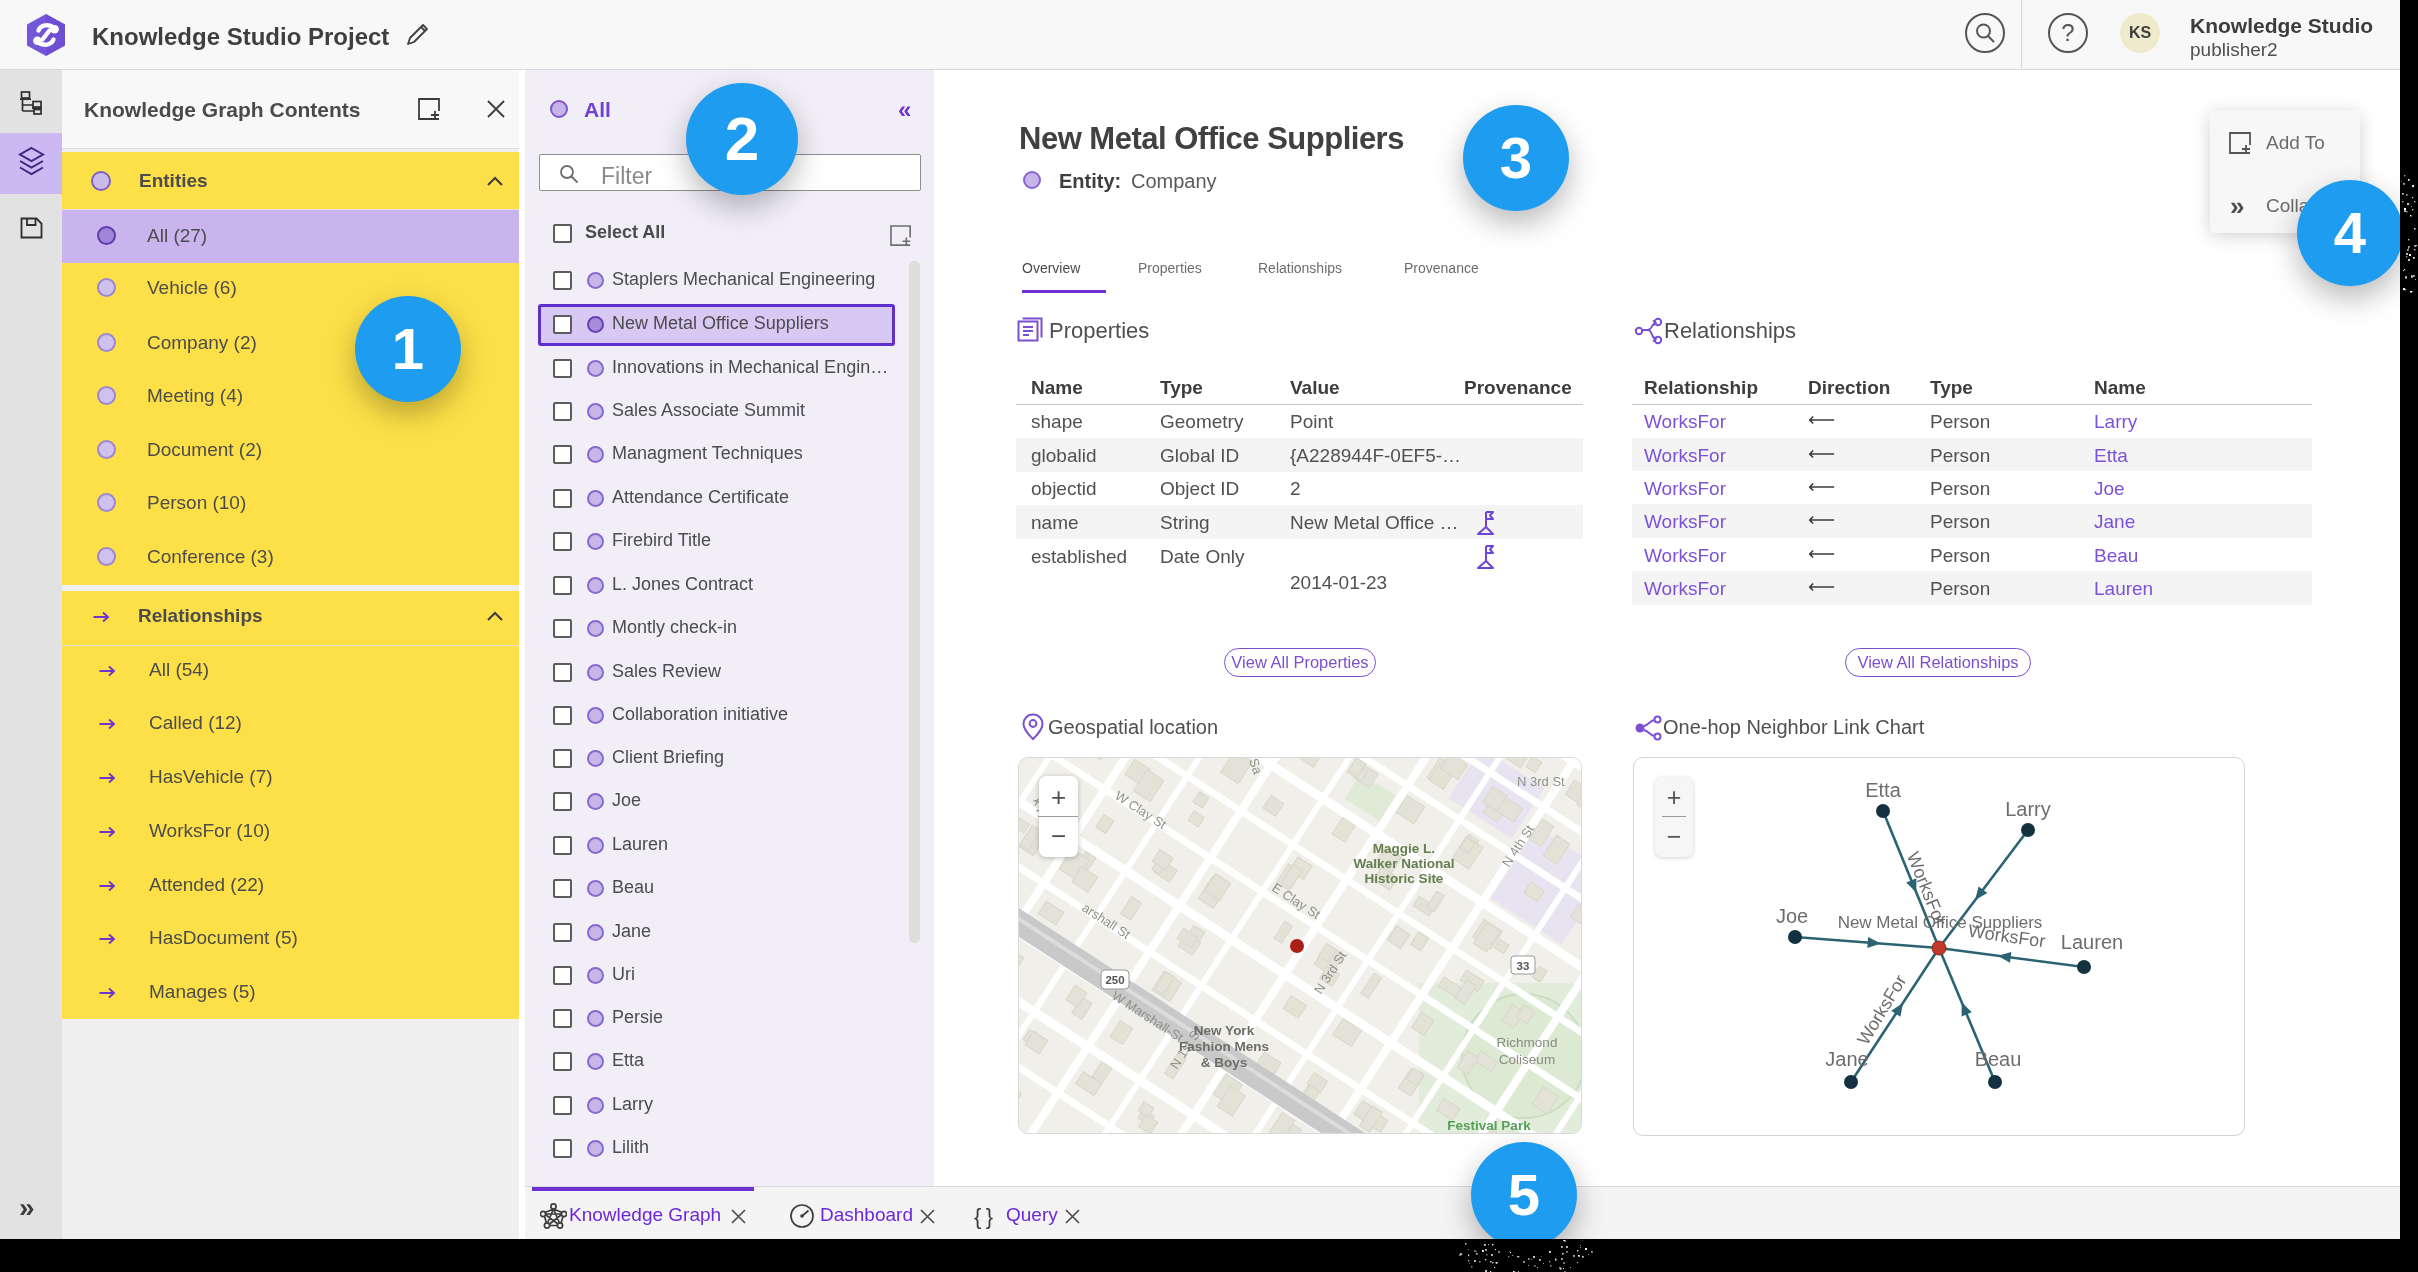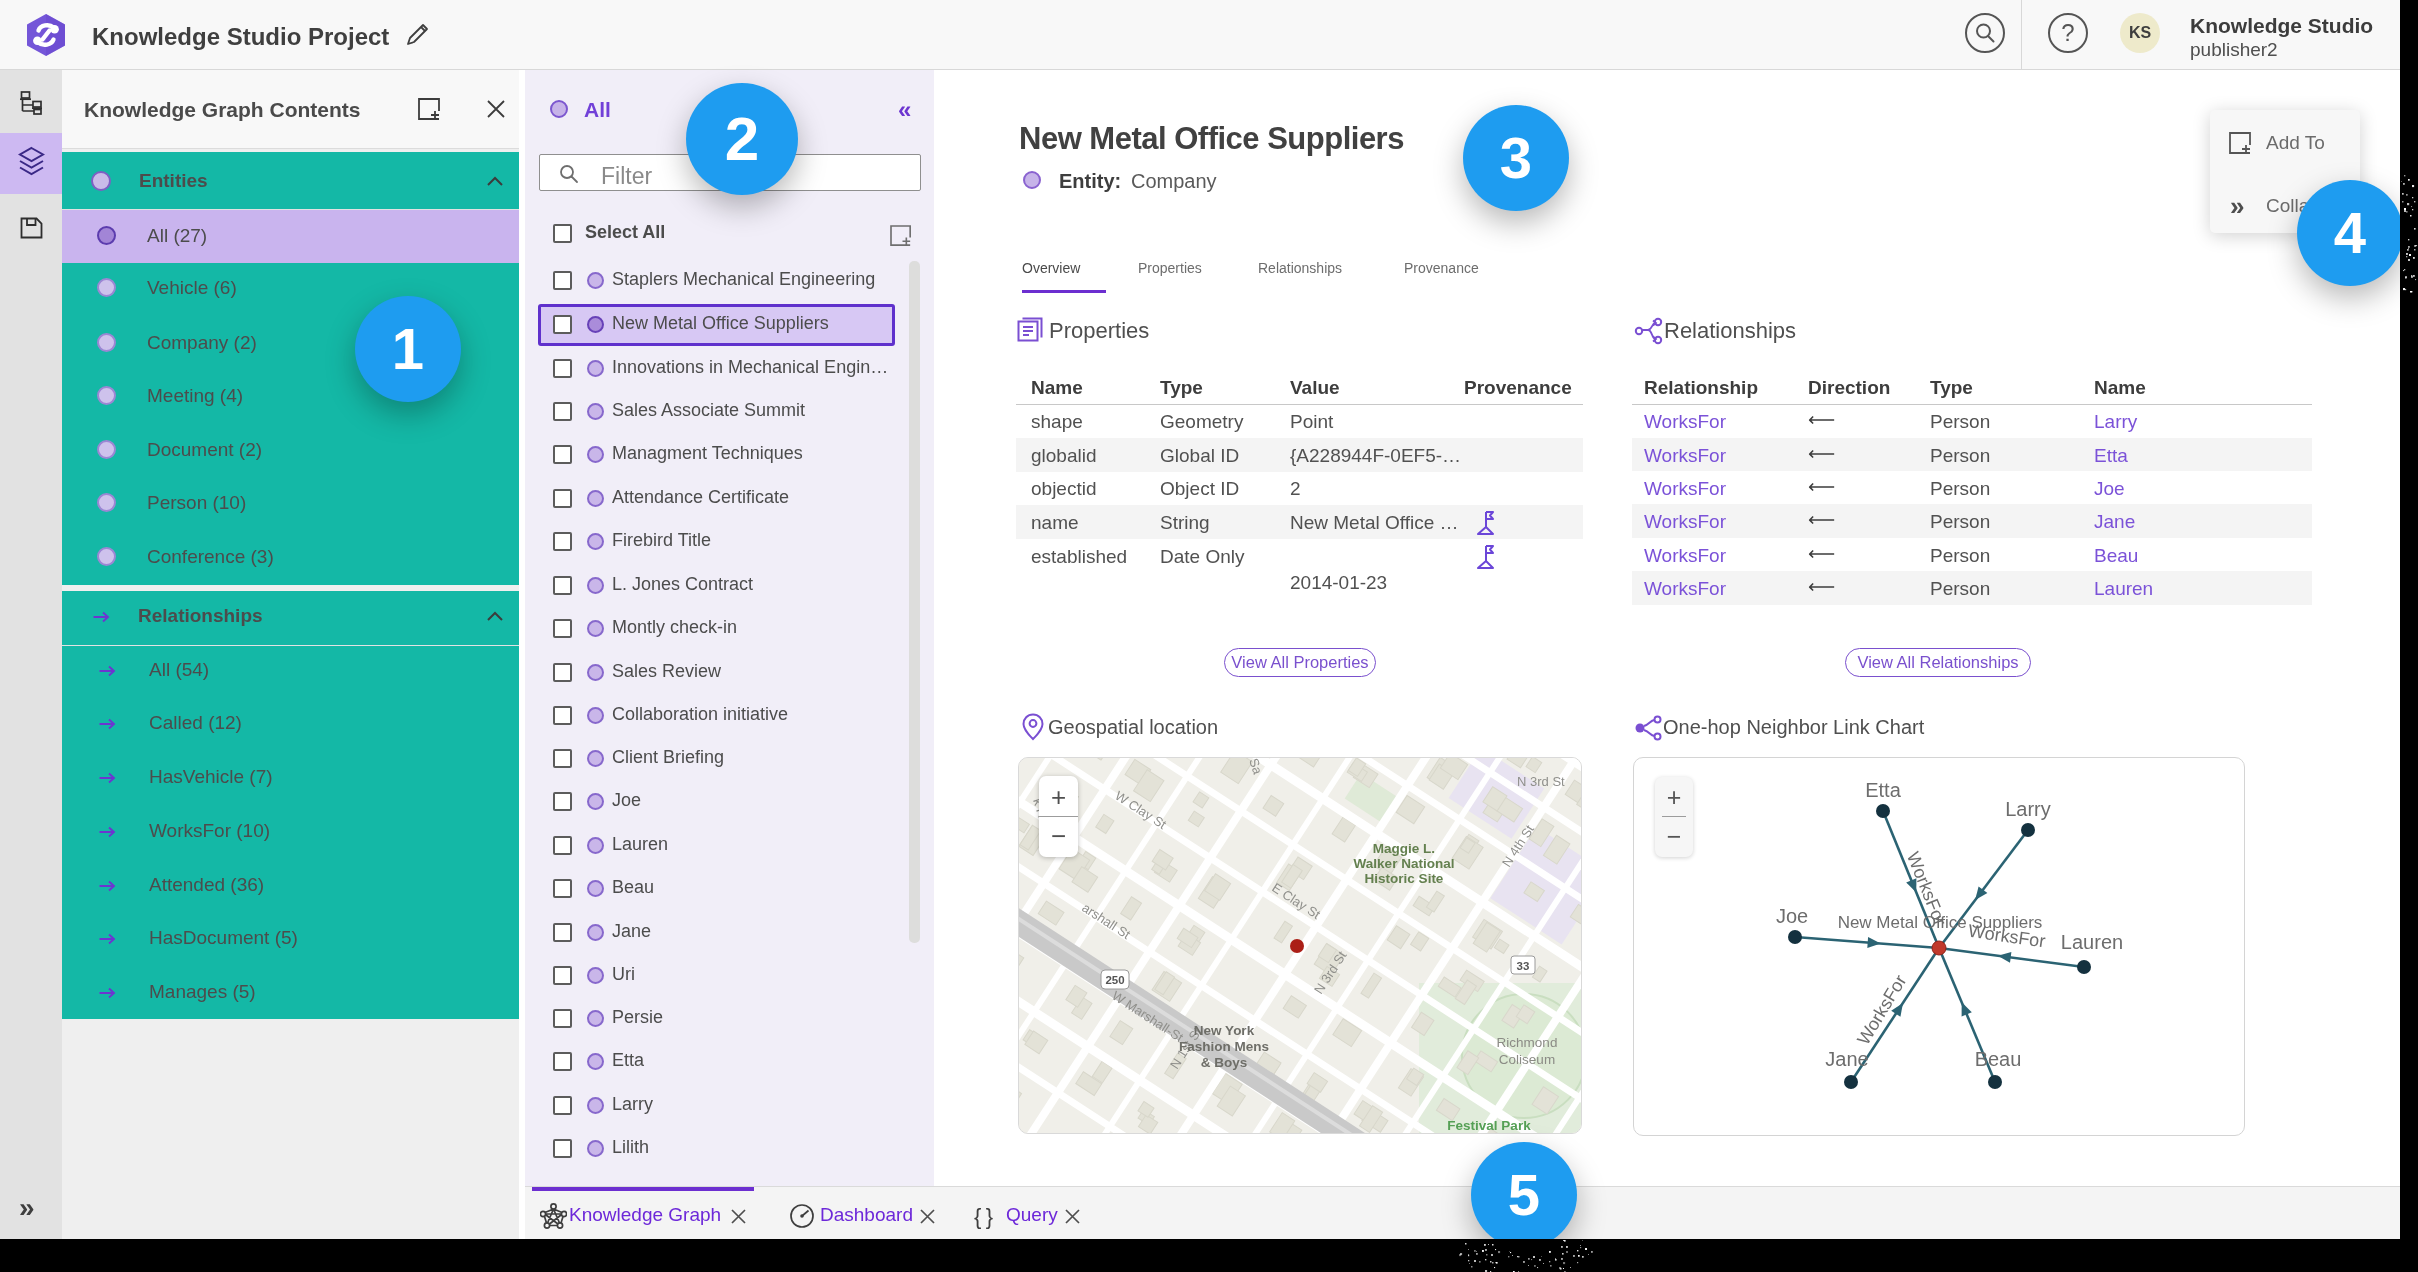--- a/index.html
+++ b/index.html
@@ -18,21 +18,21 @@
 
   
   #rail { position:absolute; left:0; top:70px; width:62px; height:1169px; background:#e2e2e2; }
   #rail .active { position:absolute; left:0; top:63px; width:62px; height:61px; background:#cdb9f2; }
   #rail .chev { position:absolute; left:19px; top:1122px; font-size:28px; color:#3f3f3f; font-weight:600; letter-spacing:-3px;}
 
   
   #lp { position:absolute; left:62px; top:70px; width:457px; height:1169px; background:#efefef; }
   #lp .phdr { position:absolute; left:0; top:0; width:457px; height:79px; background:#f8f8f8; border-bottom:1px solid #dcdcdc; }
   #lp .phdr .t { position:absolute; left:22px; top:28px; font-size:21px; font-weight:600; color:#4a4a4a; }
-  .card { position:absolute; left:0; width:457px; background:#14b8a6; }
+  .card { position:absolute; left:0; width:457px; background:#fde047; }
   .seccirc { position:absolute; width:20px; height:20px; border-radius:50%; background:#cabbe9; border:2px solid #7e5fc3; }
   .itemcirc { position:absolute; width:19px; height:19px; border-radius:50%; background:#cec2ec; border:2px solid #9c86d4; }
   .lrow { position:absolute; left:0; width:457px; font-size:19px; color:#4c4c4c; }
 
   
   #mp { position:absolute; left:525px; top:70px; width:409px; height:1116px; background:#f1eef8; }
   #mp .allcirc { position:absolute; left:25px; top:30px; width:18px; height:18px; border-radius:50%; background:#c6b3e8; border:2px solid #7c57cf; }
   #mp .allt { position:absolute; left:59px; top:28px; font-size:21px; font-weight:700; color:#7140d8; }
   #mp .coll { position:absolute; left:373px; top:26px; font-size:24px; color:#6d35d0; font-weight:700; letter-spacing:-2px;}
   #filter { position:absolute; left:14px; top:84px; width:382px; height:37px; background:#fff; border:1px solid #8f8f8f; border-radius:2px; }
@@ -192,21 +192,21 @@
           <path d="M0.5 6 H14.5 M10 1.5 L15 6 L10 10.5" fill="none" stroke="#6d35d0" stroke-width="1.9"></path>
         </svg>
         <div class="lrow" style="left:87px;top:175px;">HasVehicle (7)</div>
       <svg style="position:absolute;left:37px;top:235px;" width="17" height="12" viewBox="0 0 17 12">
           <path d="M0.5 6 H14.5 M10 1.5 L15 6 L10 10.5" fill="none" stroke="#6d35d0" stroke-width="1.9"></path>
         </svg>
         <div class="lrow" style="left:87px;top:229px;">WorksFor (10)</div>
       <svg style="position:absolute;left:37px;top:289px;" width="17" height="12" viewBox="0 0 17 12">
           <path d="M0.5 6 H14.5 M10 1.5 L15 6 L10 10.5" fill="none" stroke="#6d35d0" stroke-width="1.9"></path>
         </svg>
-        <div class="lrow" style="left:87px;top:283px;">Attended (36)</div>
+        <div class="lrow" style="left:87px;top:283px;">Attended (22)</div>
       <svg style="position:absolute;left:37px;top:342px;" width="17" height="12" viewBox="0 0 17 12">
           <path d="M0.5 6 H14.5 M10 1.5 L15 6 L10 10.5" fill="none" stroke="#6d35d0" stroke-width="1.9"></path>
         </svg>
         <div class="lrow" style="left:87px;top:336px;">HasDocument (5)</div>
       <svg style="position:absolute;left:37px;top:396px;" width="17" height="12" viewBox="0 0 17 12">
           <path d="M0.5 6 H14.5 M10 1.5 L15 6 L10 10.5" fill="none" stroke="#6d35d0" stroke-width="1.9"></path>
         </svg>
         <div class="lrow" style="left:87px;top:390px;">Manages (5)</div>
     </div>
   </div>

